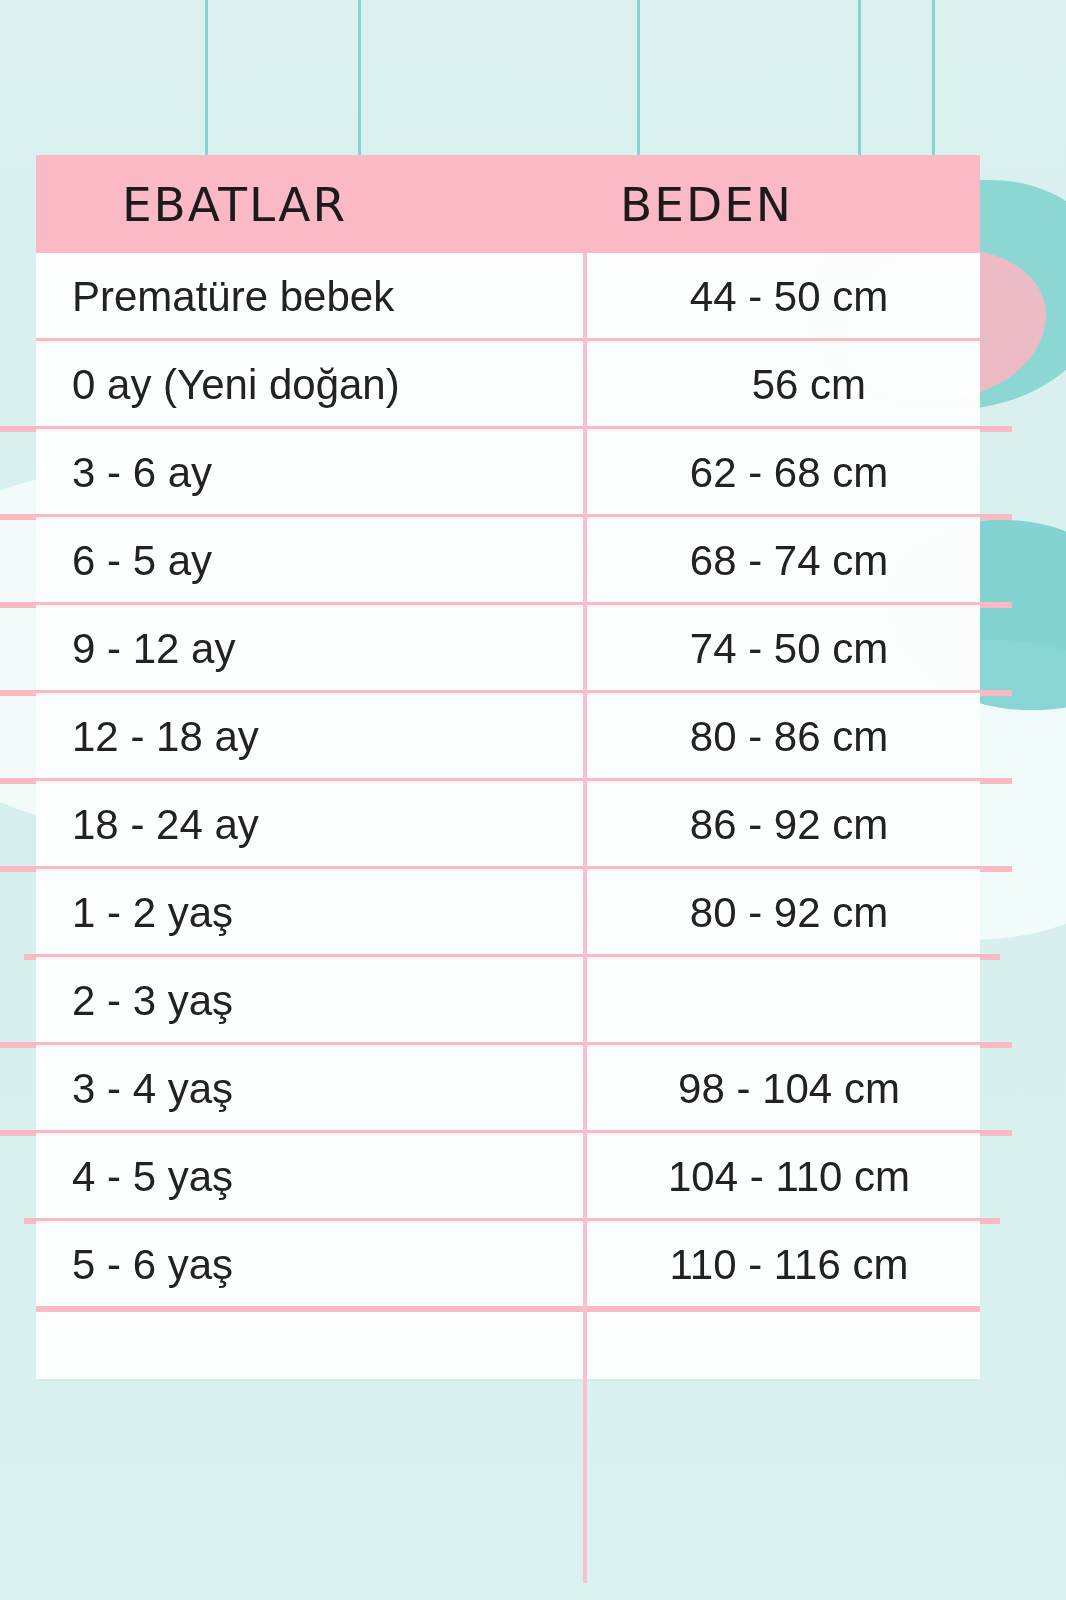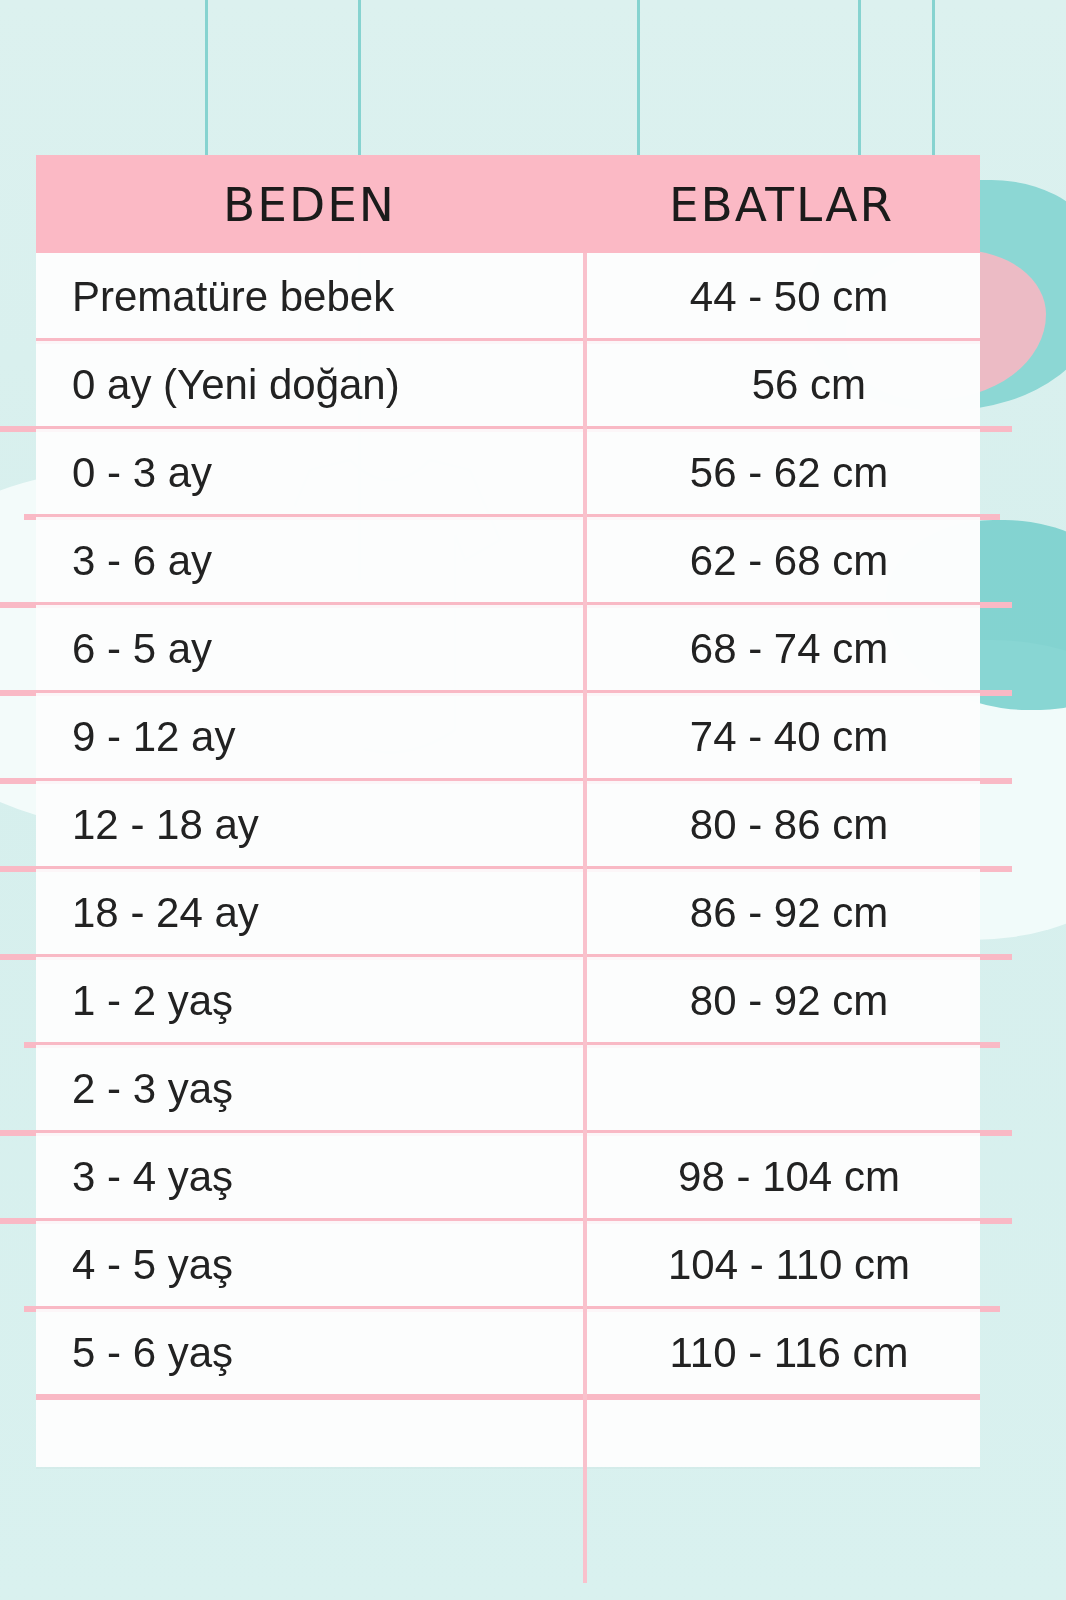--- a/index.html
+++ b/index.html
@@ -202,26 +202,26 @@
     <path d="M60 40 L100 30 Q140 70 180 30 L220 40 L250 110 L215 130 L205 105 L205 300 Q140 345 75 300 L75 105 L65 130 L30 110 Z" fill="#cfe9f2" stroke="#bcdfea" stroke-width="3"></path>
     <path d="M100 30 Q140 70 180 30" fill="none" stroke="#bcdfea" stroke-width="3"></path>
     <circle cx="140" cy="195" r="8" fill="#f6c2cc"></circle>
     <circle cx="115" cy="215" r="6" fill="#f6c2cc"></circle>
     <circle cx="165" cy="215" r="6" fill="#f6c2cc"></circle>
   </svg>
 
   <div class="card">
 
     <div class="card-header">
+      <div class="cell col-right">
+        <span class="hdr-text">EBATLAR</span>
+      </div>
       <div class="cell col-left">
         <span class="hdr-text">BEDEN</span>
       </div>
-      <div class="cell col-right">
-        <span class="hdr-text">EBATLAR</span>
-      </div>
     </div>
 
     <div class="row">
       <div class="cell left">
           <span class="cell-text">Prematüre bebek</span>
         </div>
       <div class="cell right">
           <span class="cell-text right-al">44 - 50 cm</span>
         </div>
       <div class="sep shorter" style="bottom:-3px;"></div>
@@ -230,29 +230,20 @@
     <div class="row newborn">
       <div class="cell left">
           <span class="cell-text">0 ay (Yeni doğan)</span>
         </div>
       <div class="cell right">
           <span class="cell-text right-al">56 cm</span>
         </div>
       <div class="sep" style="bottom:-3px;"></div>
     </div>
 
-    <div class="row">
-      <div class="cell left">
-          <span class="cell-text">0 - 3 ay</span>
-        </div>
-      <div class="cell right">
-          <span class="cell-text right-al">56 - 62 cm</span>
-        </div>
-      <div class="sep short" style="bottom:-3px;"></div>
-    </div>
 
     <div class="row">
       <div class="cell left">
           <span class="cell-text">3 - 6 ay</span>
         </div>
       <div class="cell right">
           <span class="cell-text right-al">62 - 68 cm</span>
         </div>
       <div class="sep" style="bottom:-3px;"></div>
     </div>
@@ -265,21 +256,21 @@
           <span class="cell-text right-al">68 - 74 cm</span>
         </div>
       <div class="sep" style="bottom:-3px;"></div>
     </div>
 
     <div class="row">
       <div class="cell left">
           <span class="cell-text">9 - 12 ay</span>
         </div>
       <div class="cell right">
-          <span class="cell-text right-al">74 - 40 cm</span>
+          <span class="cell-text right-al">74 - 50 cm</span>
         </div>
       <div class="sep" style="bottom:-3px;"></div>
     </div>
 
     <div class="row">
       <div class="cell left">
           <span class="cell-text">12 - 18 ay</span>
         </div>
       <div class="cell right">
           <span class="cell-text right-al">80 - 86 cm</span>

